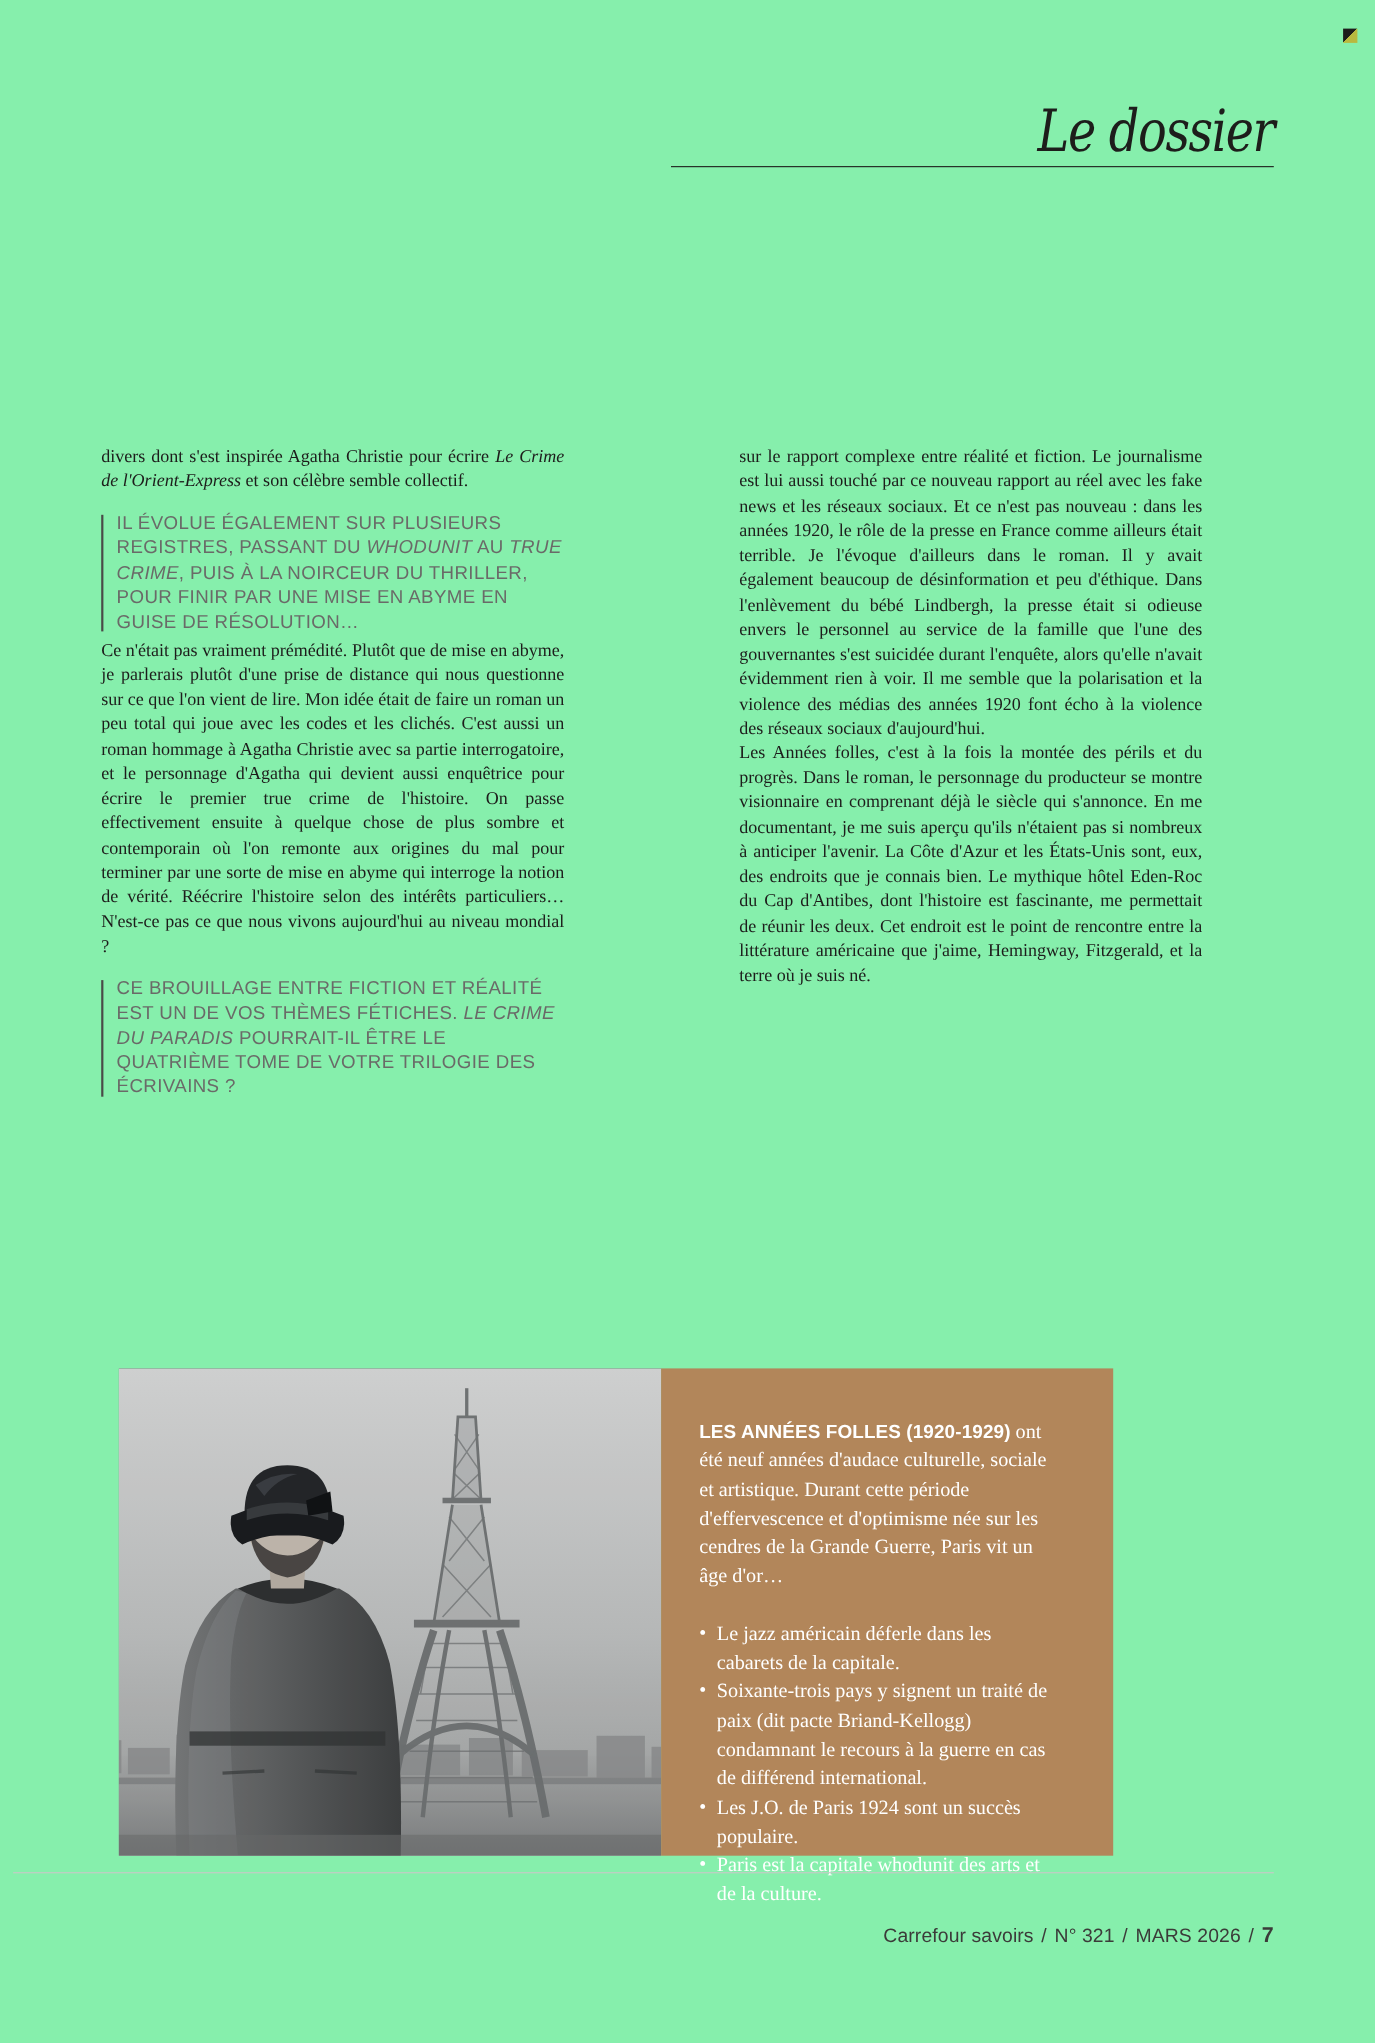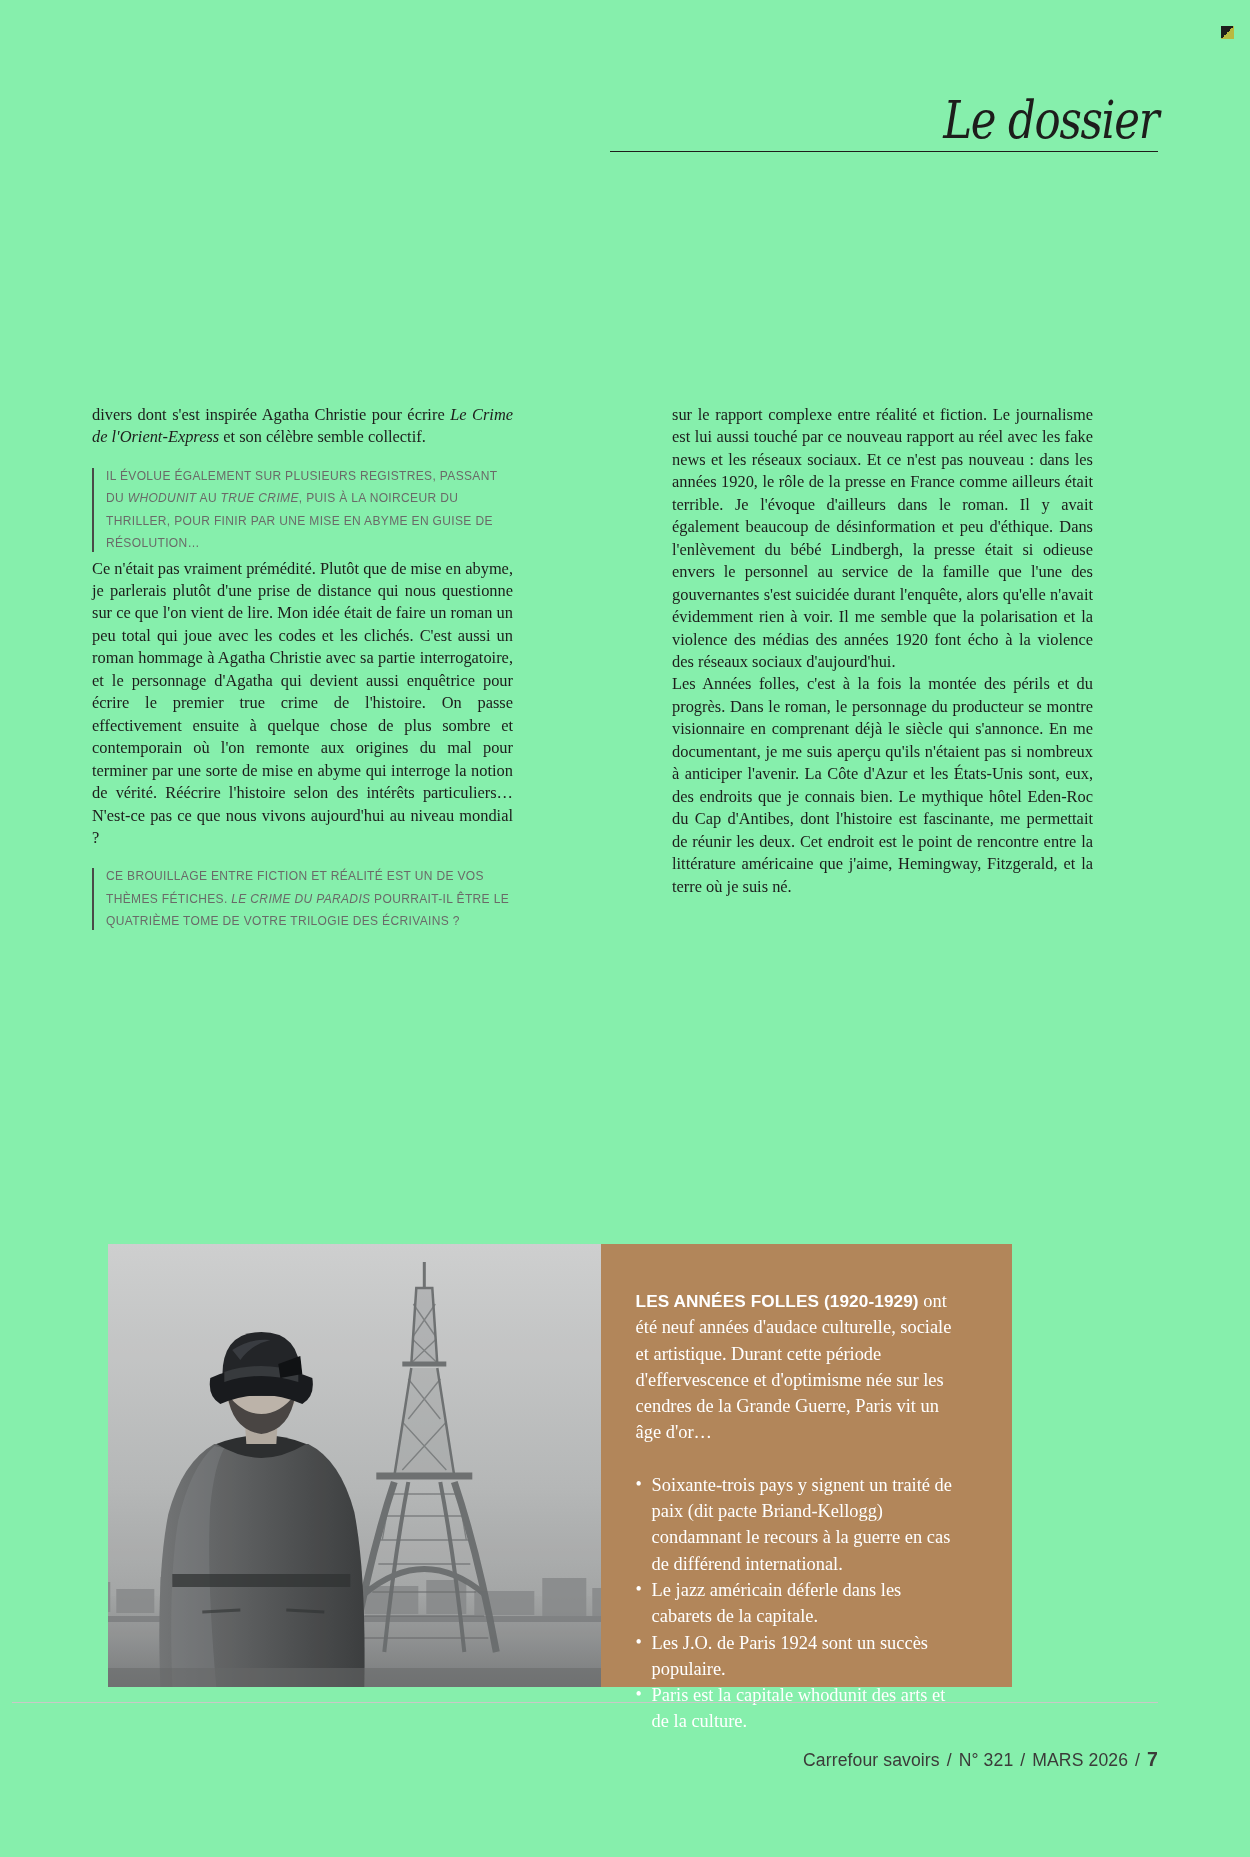--- a/index.html
+++ b/index.html
@@ -99,21 +99,21 @@
     left: 0;
     top: 3px;
     bottom: 3px;
     width: 1.5px;
     background: #4a4a48;
   }
   .question p {
     margin: 0;
     font-family: "Liberation Sans", sans-serif;
     font-weight: 300;
-    font-size: 12px;
+    font-size: 17px;
     line-height: 22.4px;
     letter-spacing: 0.35px;
     color: #6a6a68;
     text-transform: uppercase;
   }
   .question p em {
     font-style: italic;
   }
 
   
@@ -345,22 +345,22 @@
         <rect x="0" y="424" width="580" height="19" fill="#6b6d6e" opacity="0.55"></rect>
 
         <rect x="0" y="0" width="580" height="443" fill="#000" opacity="0.04"></rect>
       </svg>
     </div>
 
     <div class="feature-panel">
       <p class="panel-lead"><span class="panel-head">LES ANNÉES FOLLES (1920-1929)</span><span> ont été neuf années d'audace culturelle, sociale et artistique. Durant cette période d'effervescence et d'optimisme née sur les cendres de la Grande Guerre, Paris vit un âge d'or…</span></p>
 
       <ul class="panel-list">
+        <li>Le jazz américain déferle dans les cabarets de la capitale.</li>
         <li>Soixante-trois pays y signent un traité de paix (dit pacte Briand-Kellogg) condamnant le recours à la guerre en cas de différend international.</li>
-        <li>Le jazz américain déferle dans les cabarets de la capitale.</li>
         <li>Les J.O. de Paris 1924 sont un succès populaire.</li>
         <li>Paris est la capitale whodunit des arts et de la culture.</li>
       </ul>
     </div>
   </div>
 
   <div class="footer-rule"></div>
   <div class="footer">
     <span>Carrefour savoirs</span>
     <span class="sep">/</span>

